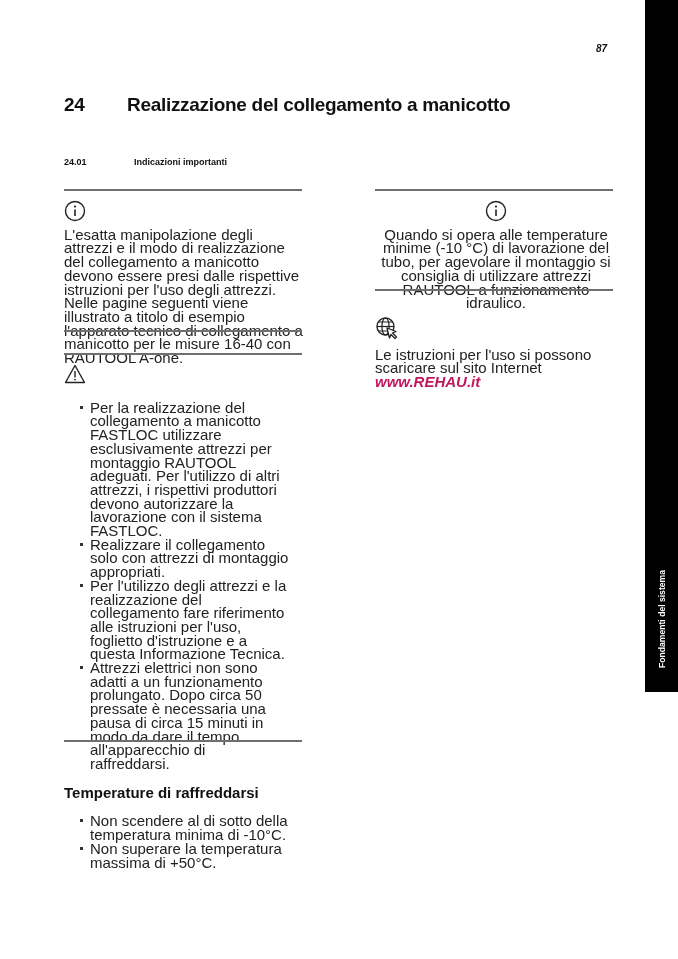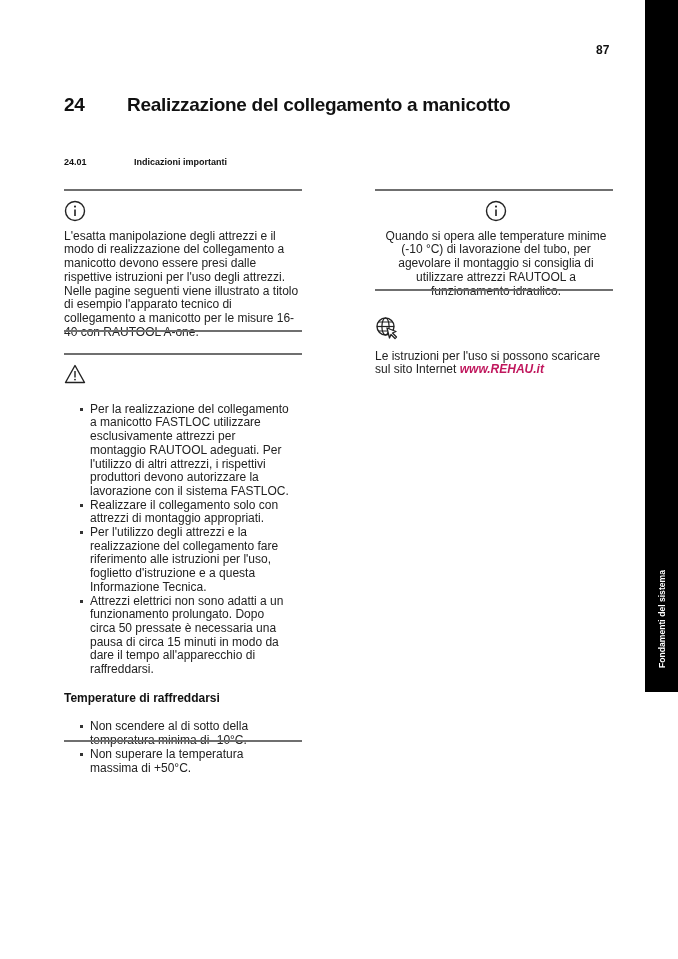--- a/index.html
+++ b/index.html
@@ -3,38 +3,38 @@
 <meta charset="utf-8">
 <style>
   html, body { margin: 0; padding: 0; }
   body {
     width: 678px; height: 959px; position: relative; overflow: hidden;
     background: #ffffff; color: #1a1a1a;
     font-family: "Liberation Sans", "DejaVu Sans", sans-serif;
   }
   .page-number {
     position: absolute; top: 43px; left: 596px;
-    font-size: 12px; font-weight: bold; color: #111;
+    font-size: 10px; font-weight: bold; color: #111; font-style: italic;
   }
   .chapter {
     position: absolute; top: 94px; left: 64px; width: 560px;
     font-size: 19px; font-weight: bold; color: #111; letter-spacing: -0.3px;
   }
   .chapter .num { position: absolute; left: 0; }
   .chapter .title { position: absolute; left: 63px; white-space: nowrap; }
   .section {
     position: absolute; top: 157px; left: 64px; width: 300px;
     font-size: 9px; font-weight: bold; color: #111;
   }
   .section .num { position: absolute; left: 0; }
   .section .title { position: absolute; left: 63px; white-space: nowrap; margin-left: 7px; }
 
   .rule { position: absolute; height: 1.5px; background: #6f6f6f; }
 
-  .box { position: absolute; font-size: 12px; line-height: 13.7px; color: #222; }
+  .box { position: absolute; font-size: 15px; line-height: 13.7px; color: #222; }
   .box p { margin: 0; }
   .icon { display: block; margin-bottom: 4px; }
   ul.bullets { margin: 15px; padding: 0; list-style: none; }
   ul.bullets li { position: relative; padding-left: 11px; }
   ul.bullets li::before {
     content: ""; position: absolute; left: 1px; top: 5px;
     width: 3px; height: 3px; background: #333;
   }
   .subhead { font-weight: bold; margin-top: 14px; color: #111; }
   .link { color: #c0175d; font-weight: bold; font-style: italic; }

